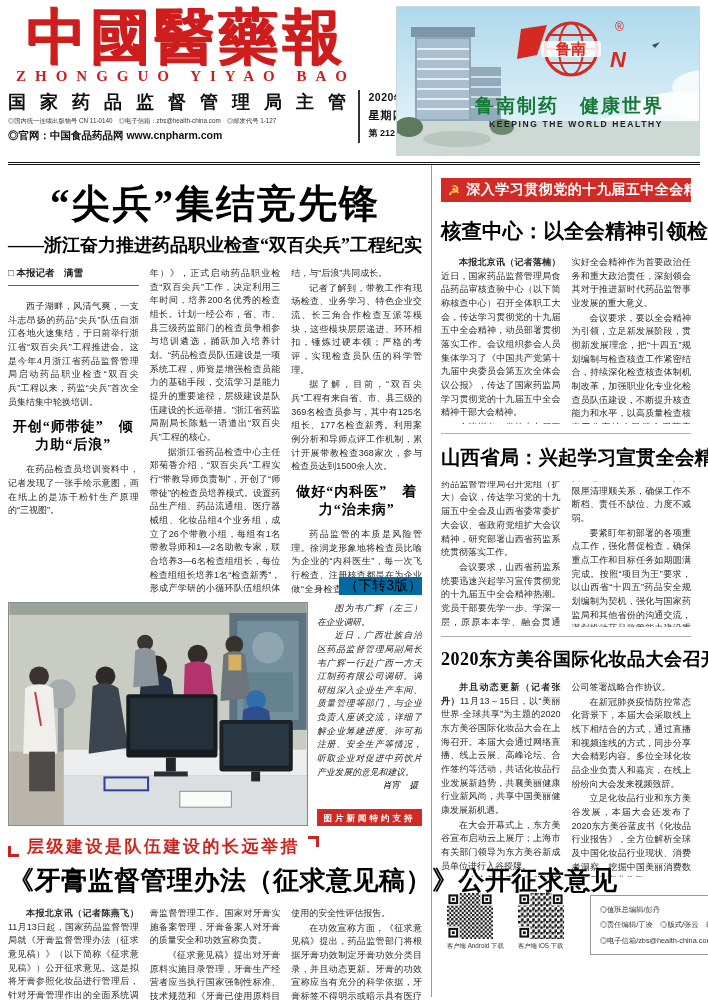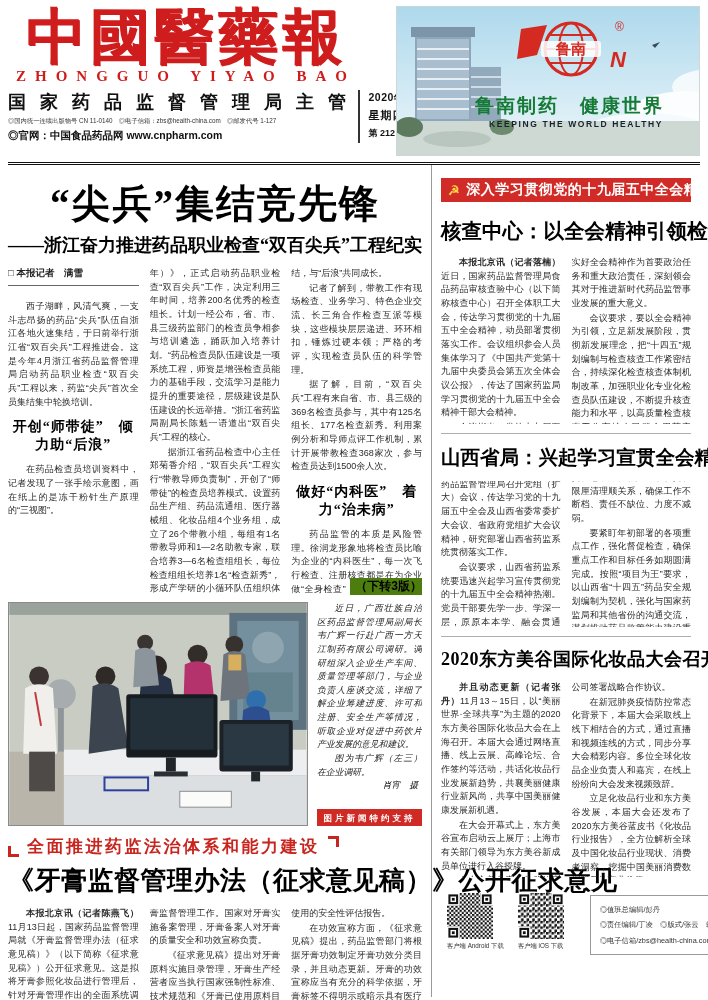--- a/index.html
+++ b/index.html
@@ -48,22 +48,22 @@
   .cols3.main-body { height:328px; }
   .cols3.tp-body { height:118px; }
   .ncol { flex:1; overflow:hidden; position:relative; }
   .byline { font-size:9.5px; font-weight:bold; color:#222; border-bottom:1px solid #666;
             padding-bottom:5px; margin-bottom:14px; }
   p.para { font-size:9px; line-height:1.52; text-align:justify; margin:0 0 1px; text-indent:2em; color:#2b2b2b; }
   p.cont { text-indent:0; }
   .lead { font-weight:bold; }
   .subhead3 { font-size:14px; font-weight:bold; font-family:"Liberation Serif",serif;
               text-align:center; margin:9px 0; color:#000; letter-spacing:1px; }
-  .turnpage { position:absolute; bottom:0; right:0; background:#4d7c0f; font-size:12px;
-              font-weight:bold; padding-left:5px; }
+  .turnpage { position:absolute; bottom:0; right:0; background:#0369a1; font-size:14px;
+              font-weight:normal; padding-left:5px; }
 
   
   .photo-row { display:flex; gap:9px; margin-top:7px; height:224px; }
   .news-photo { width:300px; height:224px; border:1px solid #8a8a8a; flex:none; }
   .photo-side { flex:1; display:flex; flex-direction:column; overflow:hidden; }
   .caption p { font-size:8.8px; line-height:1.55; font-family:"Liberation Serif",serif;
                font-style:italic; color:#222; text-align:justify; text-indent:2em; margin:0; }
   .credit-line { display:flex; justify-content:flex-end; font-family:"Liberation Serif",serif;
                  font-style:italic; font-size:8.8px; margin-top:1px; padding-right:4px; }
   .gz-ad { border:1.5px solid #cf2a24; margin-top:17px; text-align:center; background:#fffdfb; }
@@ -252,36 +252,36 @@
           <rect x="146" y="170" width="34" height="5" fill="#2a2f34"></rect>
           <rect x="212" y="118" width="74" height="52" rx="3" fill="#1b2126"></rect>
           <rect x="216" y="122" width="66" height="42" fill="#2a3844"></rect>
           <rect x="244" y="170" width="9" height="10" fill="#22272c"></rect>
           <rect x="96" y="176" width="44" height="13" fill="none" stroke="#2b3f9e" stroke-width="2"></rect>
           <rect x="172" y="190" width="52" height="16" fill="#fbfbf9" stroke="#8a8f93"></rect>
         </svg>
 
         <div class="photo-side">
           <div class="caption">
+            <p>图为韦广辉（左三）在企业调研。</p>
             <p>近日，广西壮族自治区药品监督管理局副局长韦广辉一行赴广西一方天江制药有限公司调研。调研组深入企业生产车间、质量管理等部门，与企业负责人座谈交流，详细了解企业筹建进度、许可和注册、安全生产等情况，听取企业对促进中药饮片产业发展的意见和建议。</p>
-            <p>图为韦广辉（左三）在企业调研。</p>
           </div>
           <div class="credit-line">肖宵　摄</div>
 
           <div class="gz-ad">
             <div class="gz-head">图片新闻特约支持</div>
             <div class="gz-l1"><span>嗓子不舒服</span><sup>®</sup></div>
 
           </div>
         </div>
       </div>
 
       <div class="law-banner">
         <span class="lb-corner-l"></span>
-        <span class="lb-text">全面推进药监法治体系和能力建设</span>
+        <span class="lb-text">层级建设是队伍建设的长远举措</span>
         <span class="lb-corner-r"></span>
       </div>
 
       <div class="tp-headline">《牙膏监督管理办法（征求意见稿）》公开征求意见</div>
       <div class="cols3 tp-body">
         <div class="ncol">
           <p class="para"><b class="lead">本报北京讯（记者陈燕飞）</b><span>11月13日起，国家药品监督管理局就《牙膏监督管理办法（征求意见稿）》（以下简称《征求意见稿》）公开征求意见。这是拟将牙膏参照化妆品进行管理后，针对牙膏管理作出的全面系统调整，意见反馈截止时间为2020年12月12日。</span></p>
 
         </div>
         <div class="ncol">

